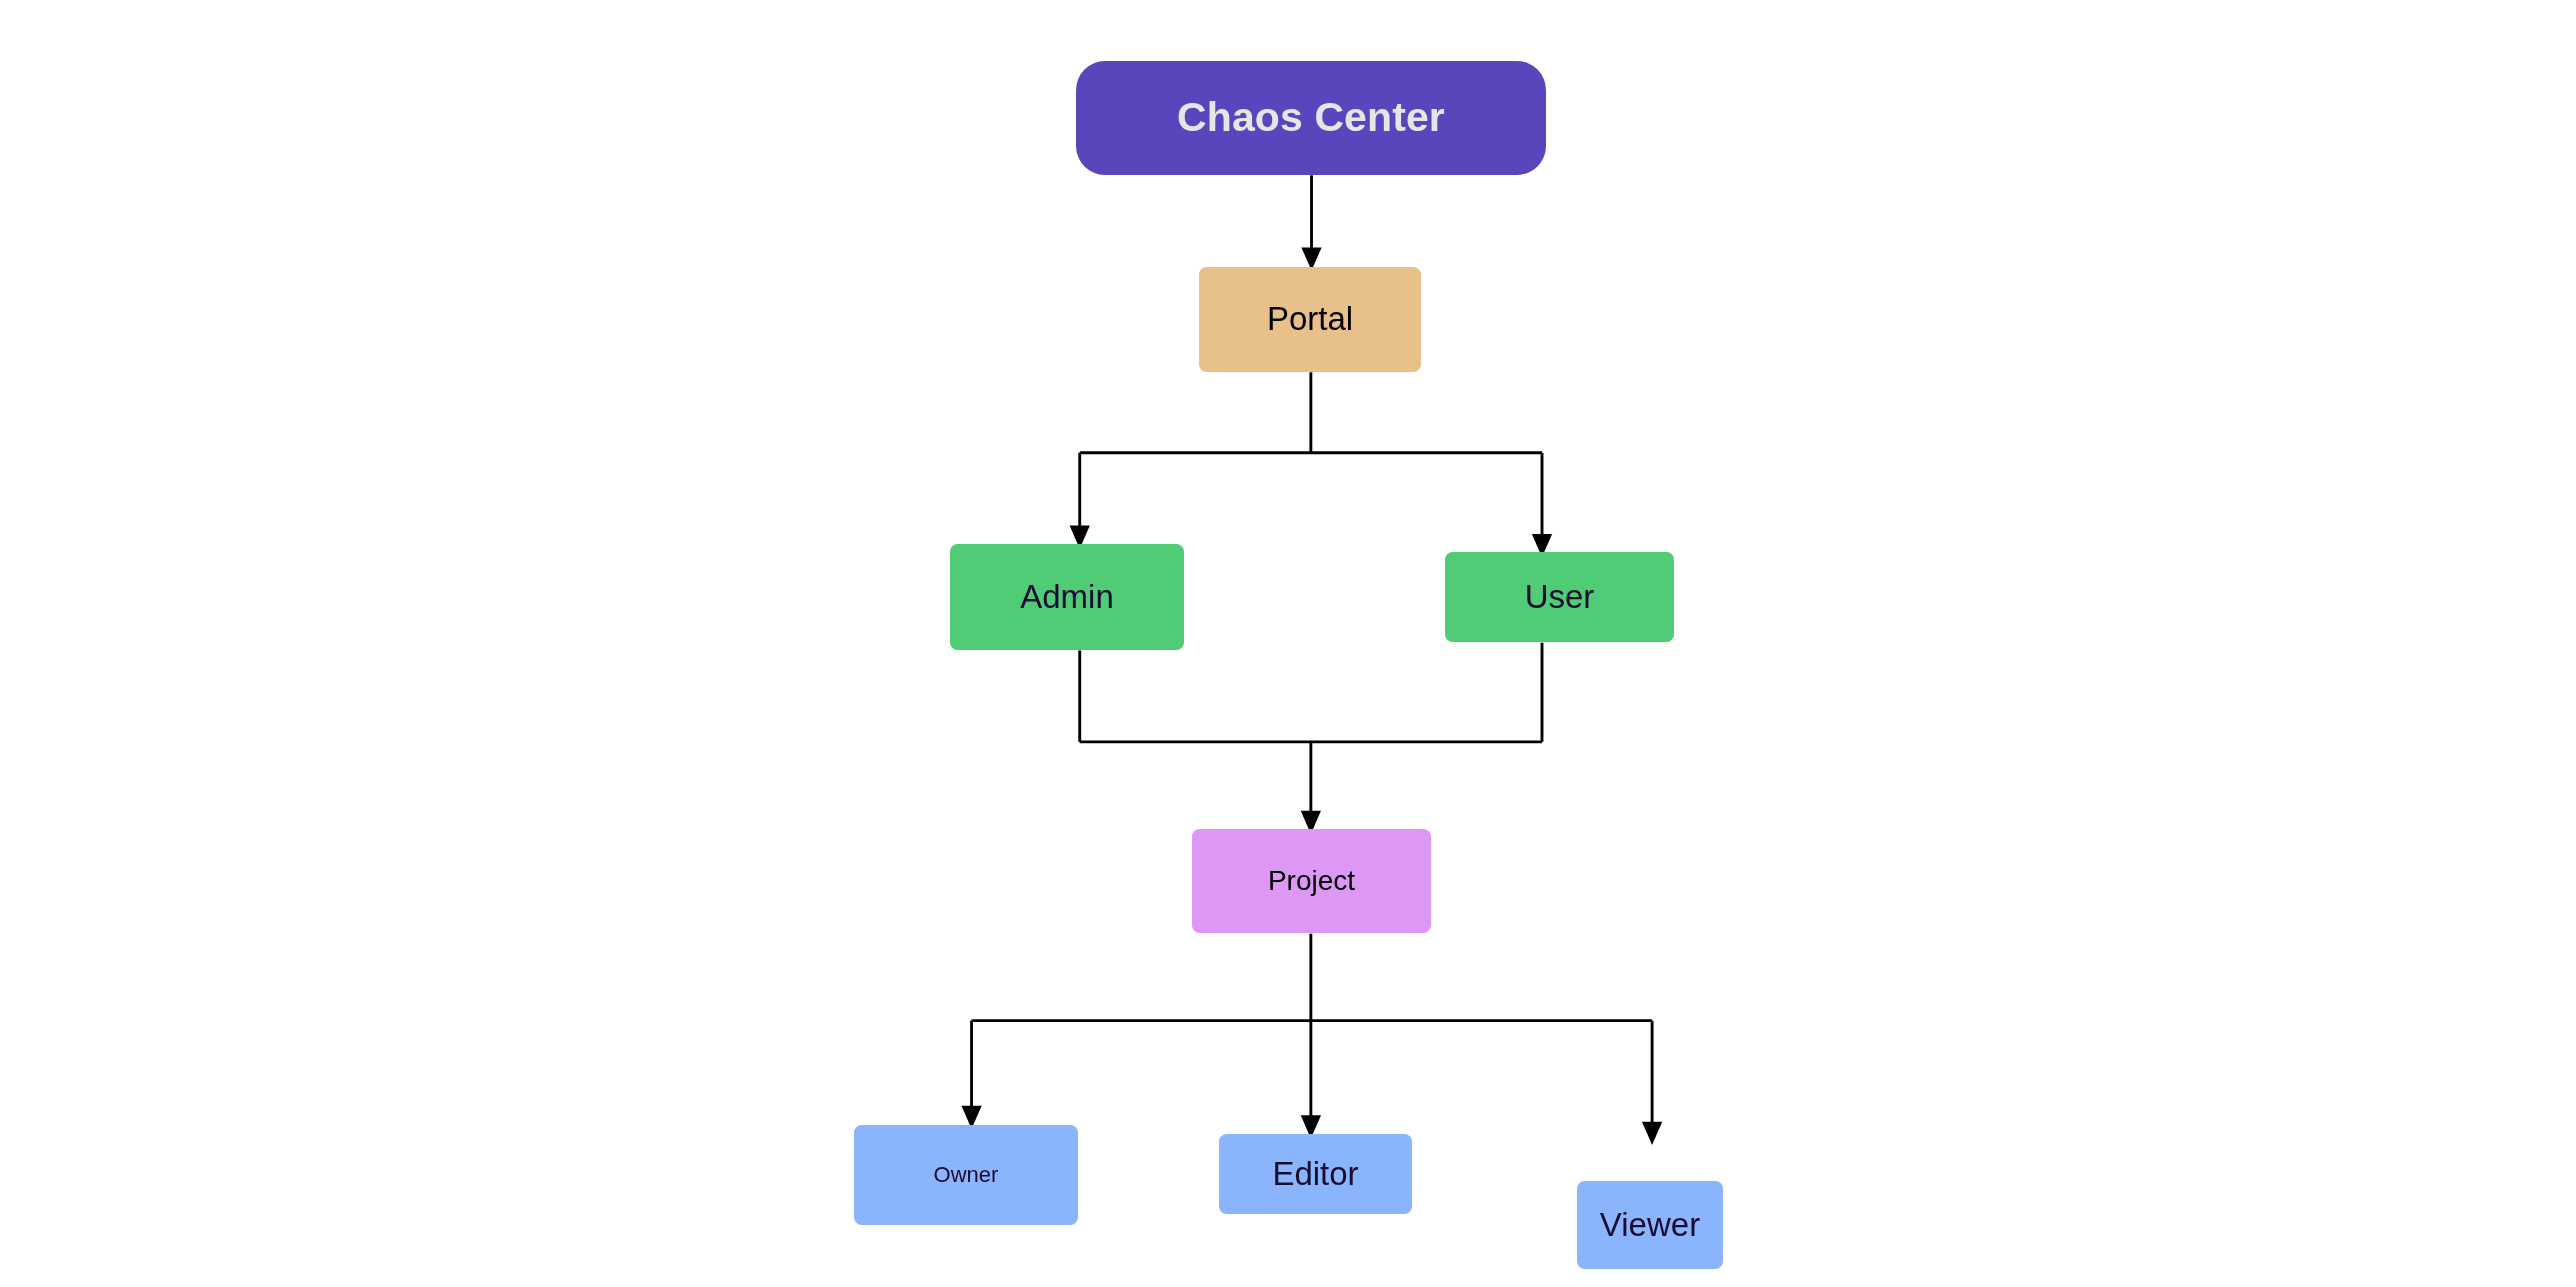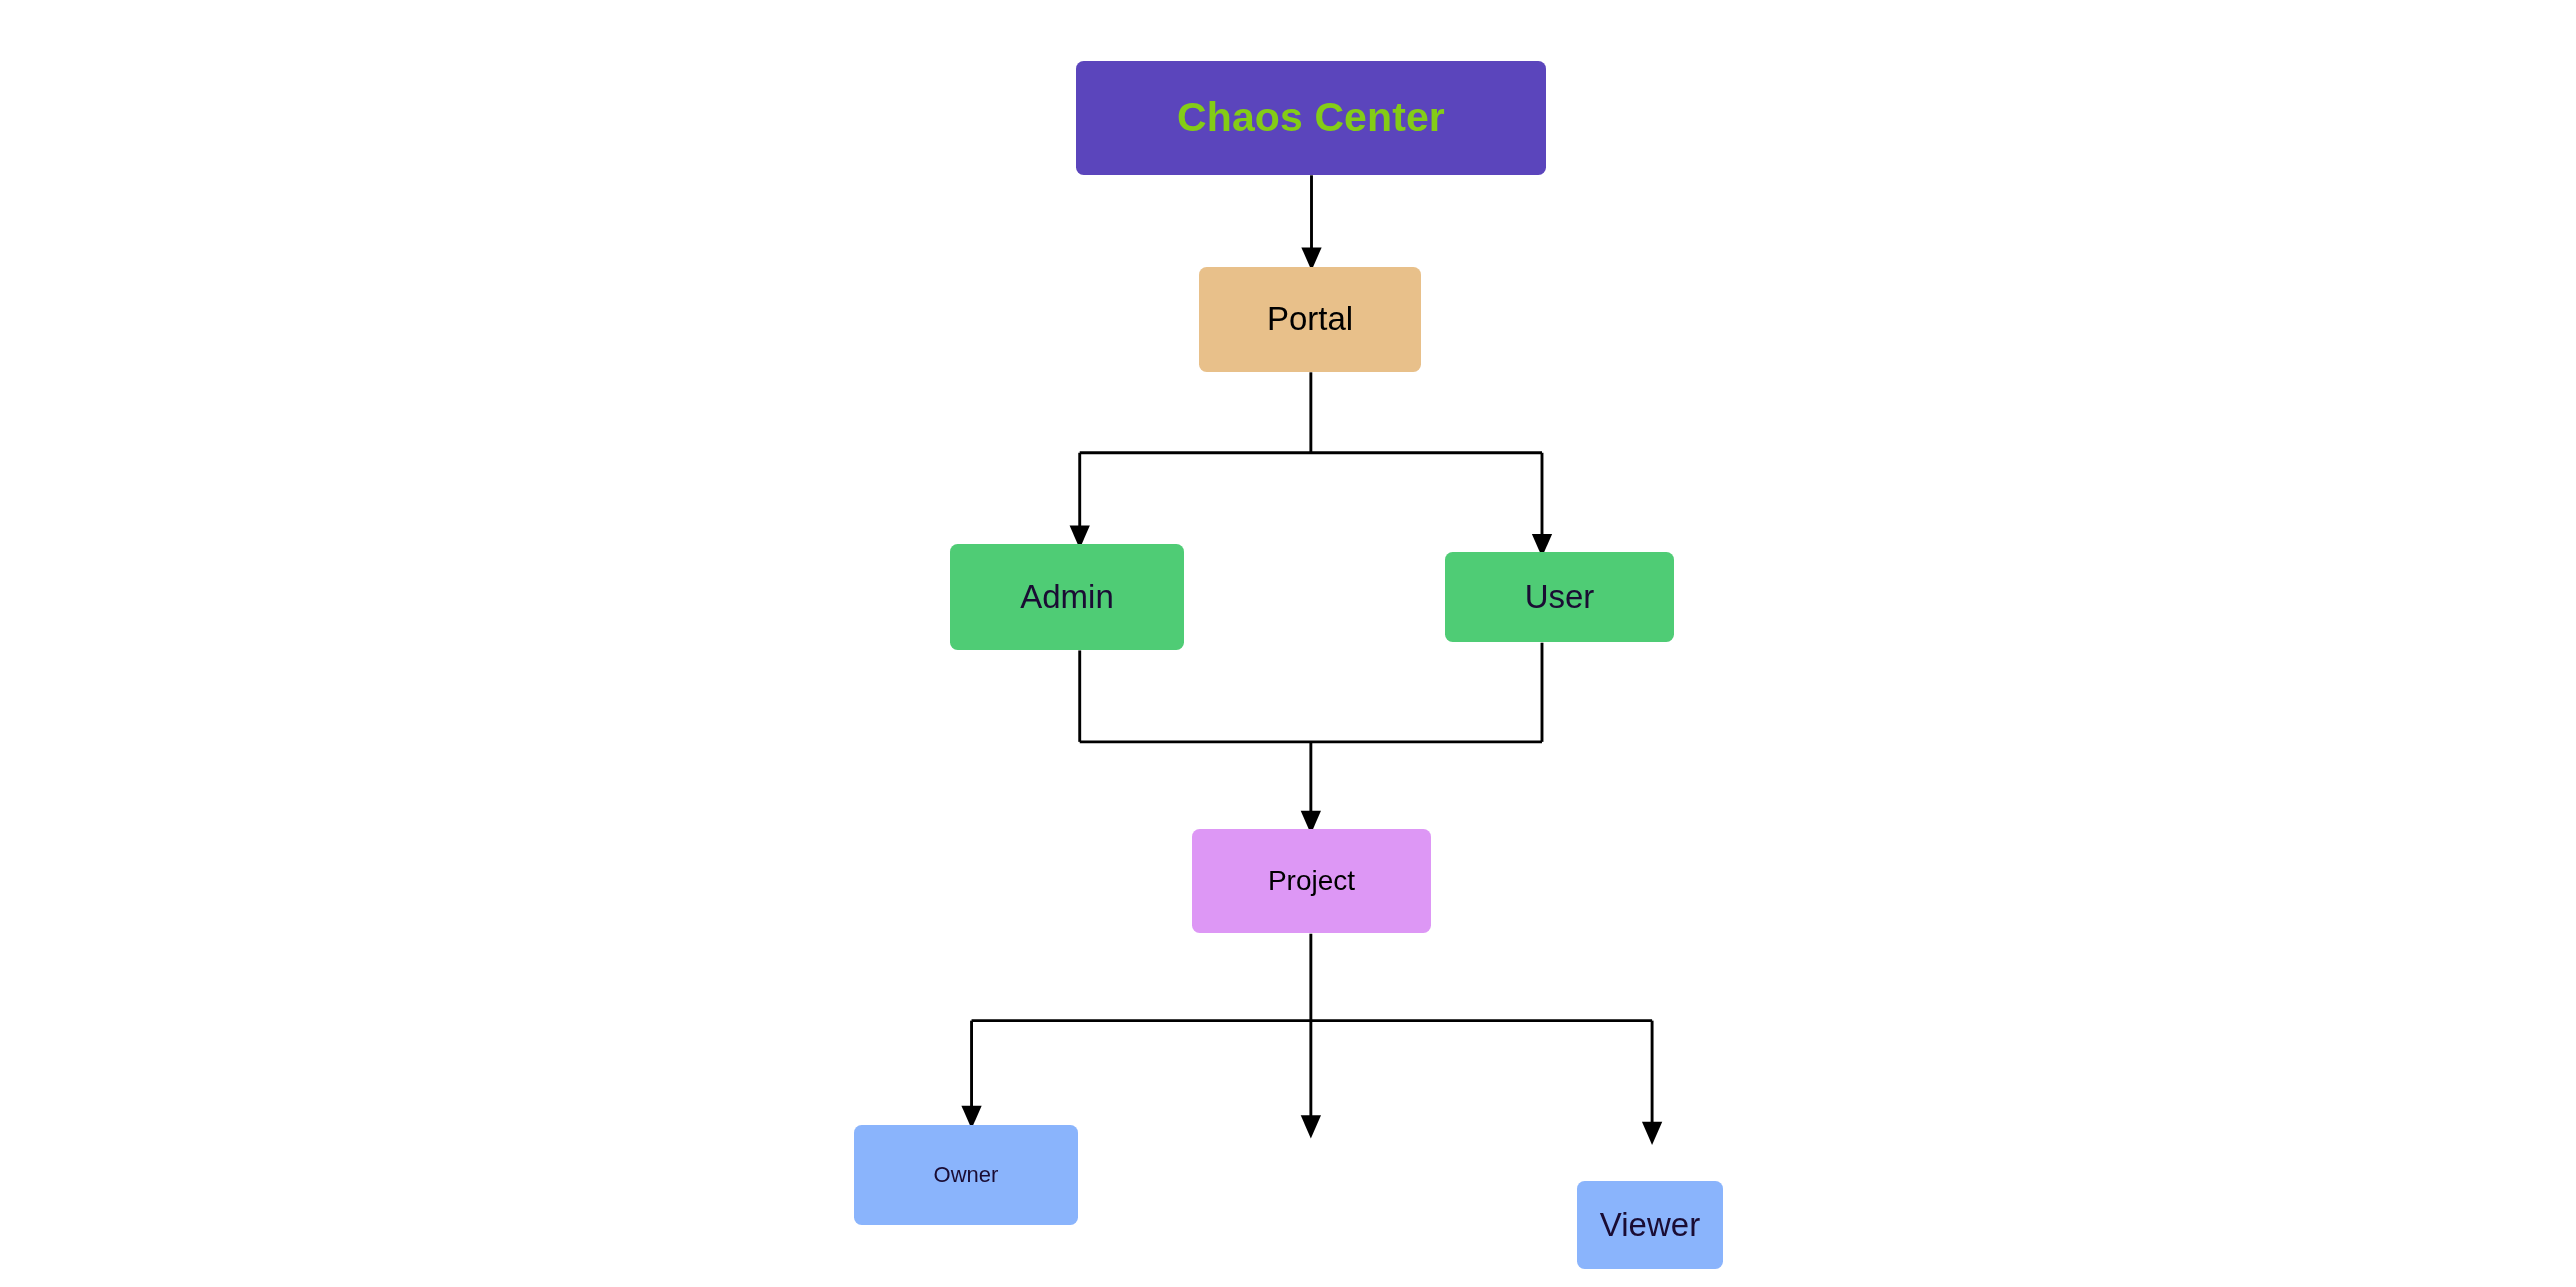--- a/index.html
+++ b/index.html
@@ -145,21 +145,21 @@
 
       <path d="M 1509 1585 L 1509 1735" marker-end="url(#arrowhead)"></path>
 
       <path d="M 2036 1585 L 2036 1750" marker-end="url(#arrowhead)"></path>
 
       <path d="M 2566 1585 L 2566 1760" marker-end="url(#arrowhead)"></path>
 
     </g>
   </svg>
 
-  <div class="node n-chaos-center" style="background: rgb(91, 69, 188); color: #84cc16;">
+  <div class="node n-chaos-center" style="background: rgb(91, 69, 188); color: #e5e5e5; border-radius: 29px;">
     <span class="node-label">Chaos Center</span>
   </div>
 
   <div class="node n-portal" style="background: rgb(232, 192, 138); color: rgb(0, 0, 0);">
     <span class="node-label">Portal</span>
   </div>
 
   <div class="node n-admin" style="background: rgb(79, 204, 117); color: rgb(26, 12, 51);">
     <span class="node-label">Admin</span>
   </div>
@@ -169,19 +169,22 @@
   </div>
 
   <div class="node n-project" style="background: rgb(221, 151, 245); color: rgb(0, 0, 0);">
     <span class="node-label">Project</span>
   </div>
 
   <div class="node n-owner" style="background: rgb(138, 180, 252); color: rgb(26, 12, 51);">
     <span class="node-label">Owner</span>
   </div>
 
+  <div class="node n-editor" style="background: rgb(138, 180, 252); color: rgb(26, 12, 51);">
+    <span class="node-label">Editor</span>
+  </div>
 
   <div class="node n-viewer" style="background: rgb(138, 180, 252); color: rgb(26, 12, 51);">
     <span class="node-label">Viewer</span>
   </div>
 
 </div>
 
 
 </body></html>

